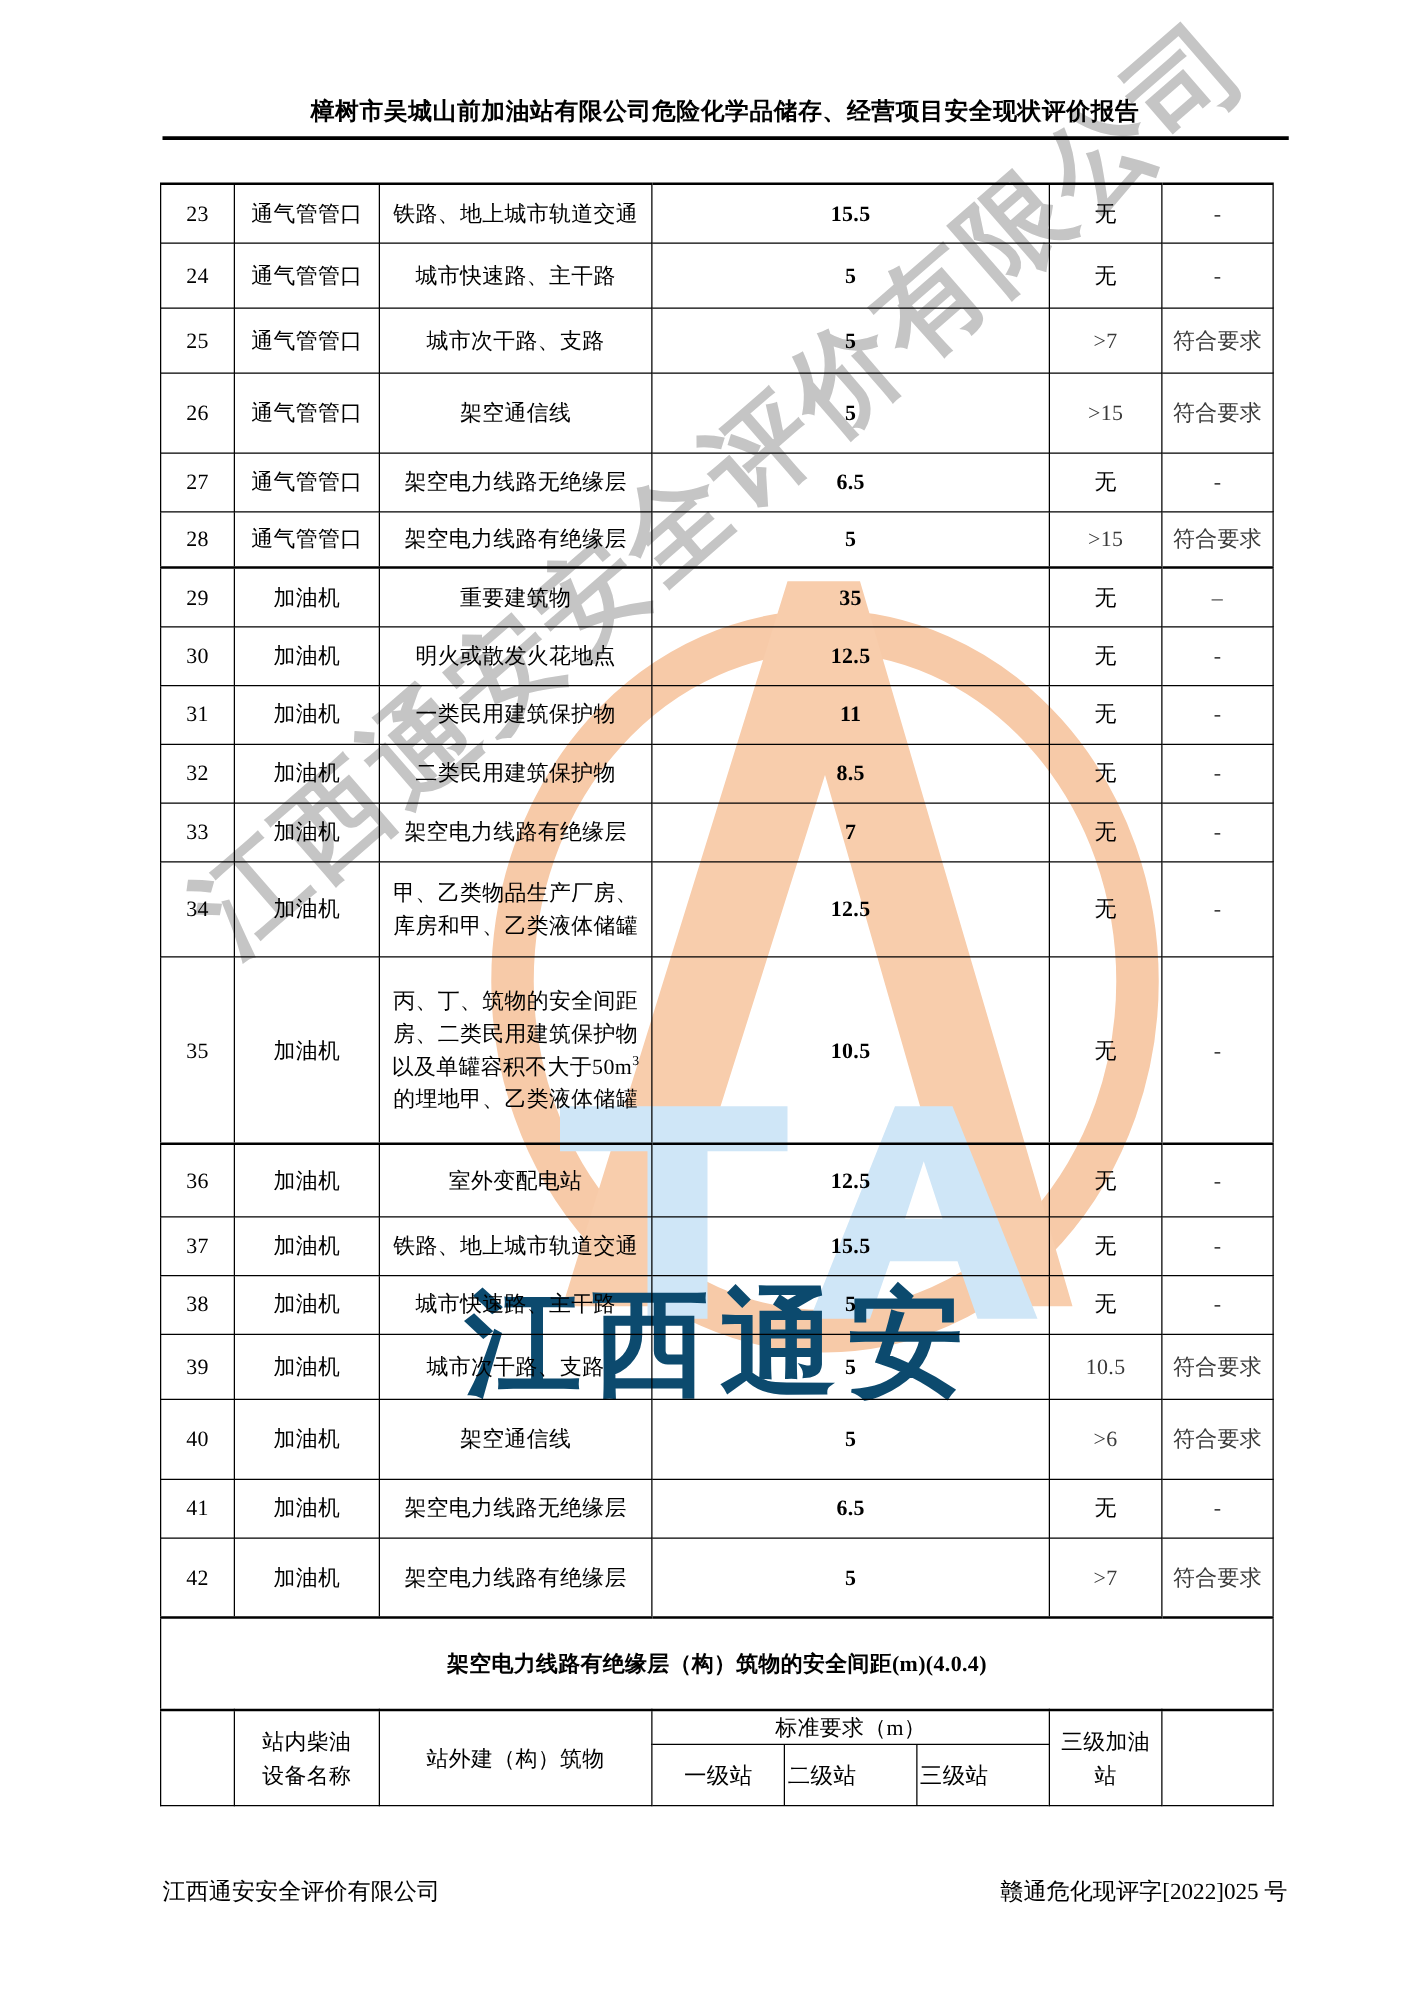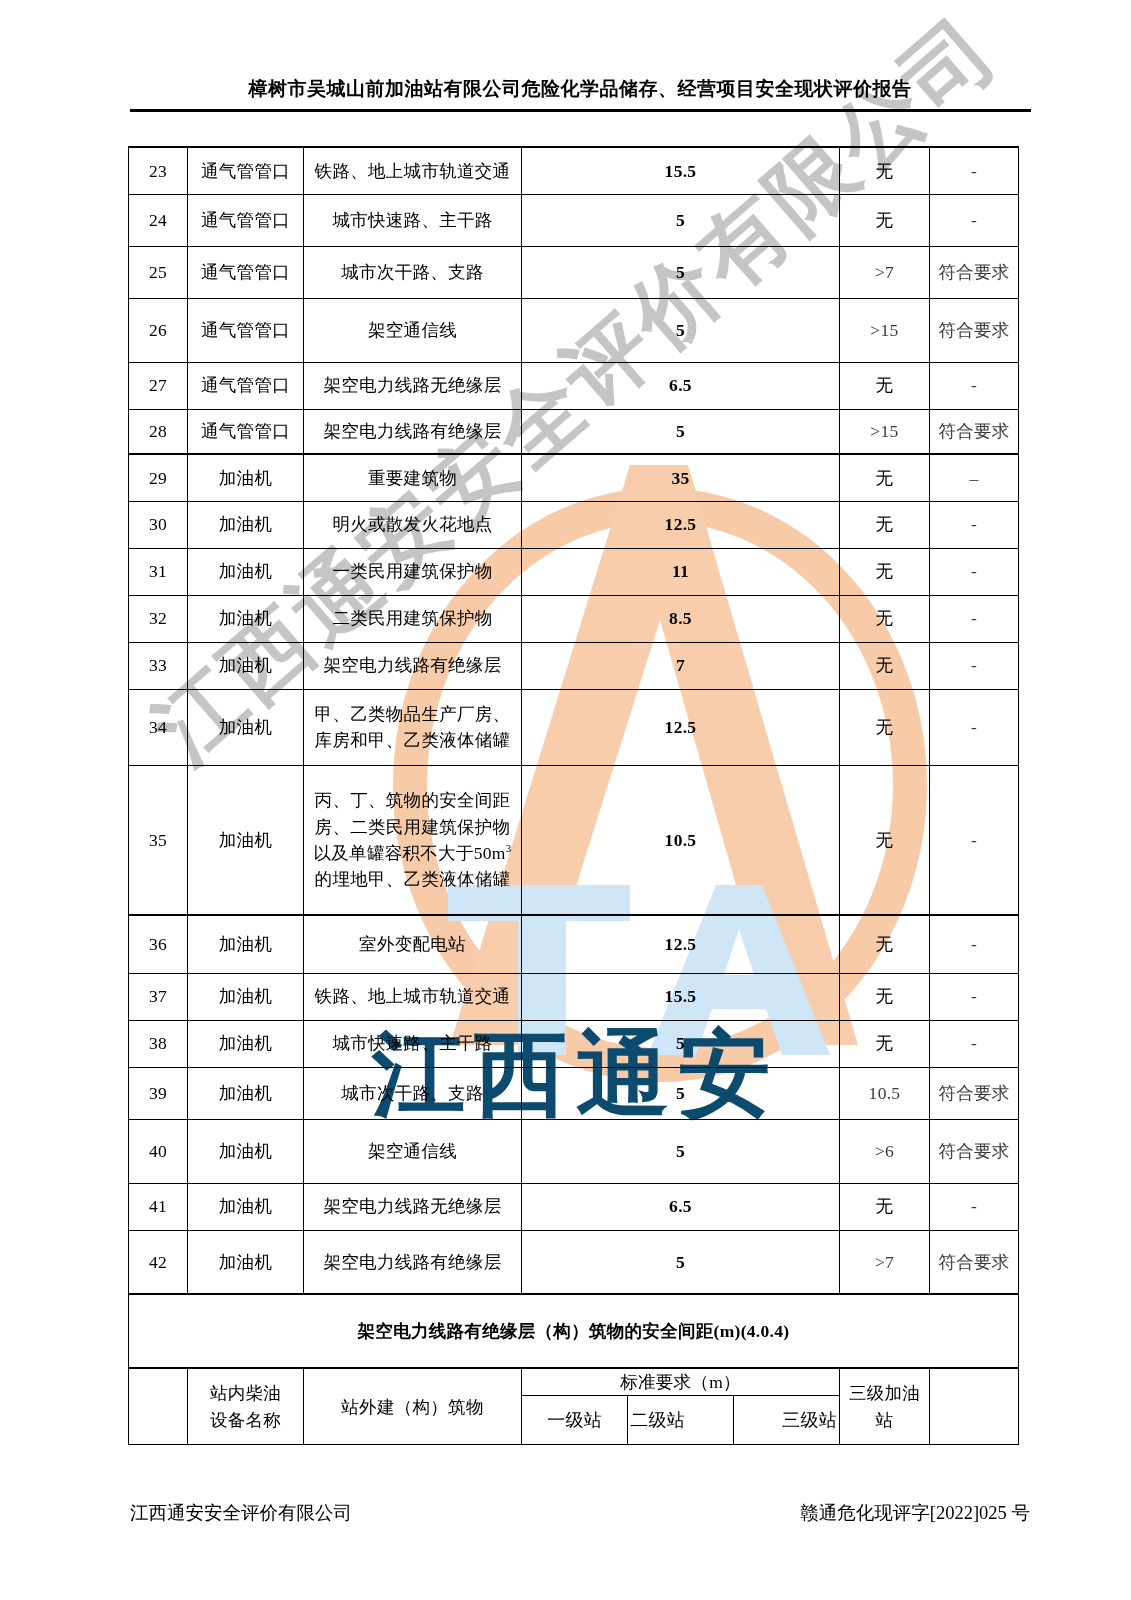--- a/index.html
+++ b/index.html
@@ -436,21 +436,21 @@
             <td rowspan="2"></td>
           </tr>
 
           <tr>
             <td class="bh" style="height:48px; padding:0;">
               <table style="width:100%; height:100%; border-collapse:collapse; table-layout:fixed;">
                 <tbody>
                     <tr>
                   <td style="border:0; border-right:1px solid #000; text-align:center; font-size:18px;">一级站</td>
                   <td style="border:0; border-right:1px solid #000; text-align:left; font-size:18px;font-family:Liberation Serif, serif;">二级站</td>
-                  <td style="border:0; text-align:right; font-size:18px;margin-left:35px;">三级站</td>
+                  <td style="border:0; text-align:left; font-size:18px;margin-left:35px;">三级站</td>
                 </tr>
               </tbody>
                 </table>
             </td>
           </tr>
 
         </tbody>
       </table>
     </div>
 

